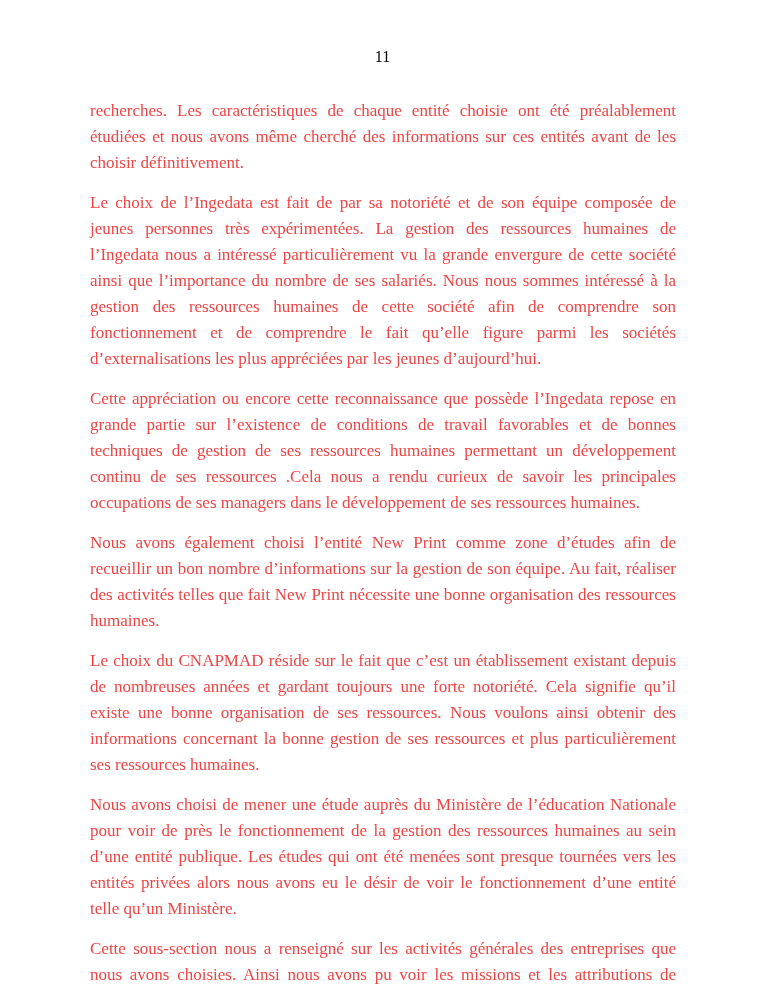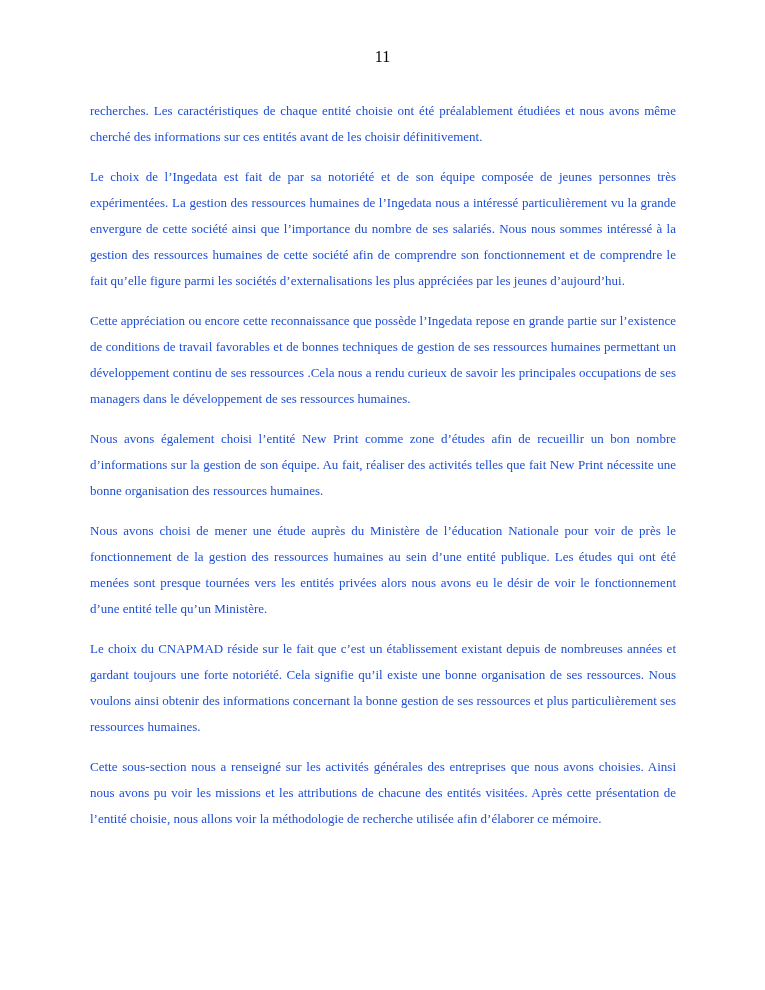--- a/index.html
+++ b/index.html
@@ -21,38 +21,38 @@
     text-align: center;
     font-size: 16px;
     line-height: 22px;
     color: #000000;
   }
   .content {
     margin: 30px 89px 0 90px; 
   }
   .content p {
     margin: 0 0 14px 0;
-    font-size: 13px;
+    font-size: 17px;
     line-height: 26px;
     text-align: justify;
     text-justify: inter-word;
-    color: #1d4ed8;
+    color: #ef4444;
   }
   .content p:last-child {
     margin-bottom: 4px;
   }
 </style>
 </head>
 <body>
 
 <div class="page">
   <div class="page-number">11</div>
 
   <div class="content">
     <p>recherches. Les caractéristiques de chaque entité choisie ont été préalablement étudiées et nous avons même cherché des informations sur ces entités avant de les choisir définitivement.</p>
     <p>Le choix de l’Ingedata est fait de par sa notoriété et de son équipe composée de jeunes personnes très expérimentées. La gestion des ressources humaines de l’Ingedata nous a intéressé particulièrement vu la grande envergure de cette société ainsi que l’importance du nombre de ses salariés. Nous nous sommes intéressé à la gestion des ressources humaines de cette société afin de comprendre son fonctionnement et de comprendre le fait qu’elle figure parmi les sociétés d’externalisations les plus appréciées par les jeunes d’aujourd’hui.</p>
     <p>Cette appréciation ou encore cette reconnaissance que possède l’Ingedata repose en grande partie sur l’existence de conditions de travail favorables et de bonnes techniques de gestion de ses ressources humaines permettant un développement continu de ses ressources .Cela nous a rendu curieux de savoir les principales occupations de ses  managers dans le développement de ses ressources humaines.</p>
     <p>Nous avons également choisi  l’entité New Print comme zone d’études afin de recueillir un bon nombre d’informations sur la gestion de son équipe. Au fait, réaliser des activités telles que fait New Print nécessite une bonne organisation des ressources humaines.</p>
+    <p>Le choix du CNAPMAD réside sur le fait que c’est un établissement existant depuis de nombreuses années et gardant toujours une forte notoriété. Cela signifie qu’il existe une bonne organisation de ses ressources. Nous voulons ainsi obtenir des informations concernant la bonne gestion de ses ressources et plus particulièrement ses ressources humaines.</p>
     <p>Nous avons choisi de mener une étude auprès du Ministère de l’éducation Nationale pour voir de près le fonctionnement de la gestion des ressources humaines au sein d’une entité publique. Les études qui ont été menées sont presque  tournées vers les entités privées alors nous avons eu le désir de voir le fonctionnement d’une entité telle qu’un Ministère.</p>
-    <p>Le choix du CNAPMAD réside sur le fait que c’est un établissement existant depuis de nombreuses années et gardant toujours une forte notoriété. Cela signifie qu’il existe une bonne organisation de ses ressources. Nous voulons ainsi obtenir des informations concernant la bonne gestion de ses ressources et plus particulièrement ses ressources humaines.</p>
     <p>Cette sous-section nous a renseigné sur les activités générales des entreprises  que nous avons choisies. Ainsi nous avons pu voir les missions et les attributions de chacune des entités visitées. Après cette présentation de l’entité choisie, nous allons voir la méthodologie de recherche utilisée afin d’élaborer ce mémoire.</p>
   </div>
 </div>
 
 </body></html>

